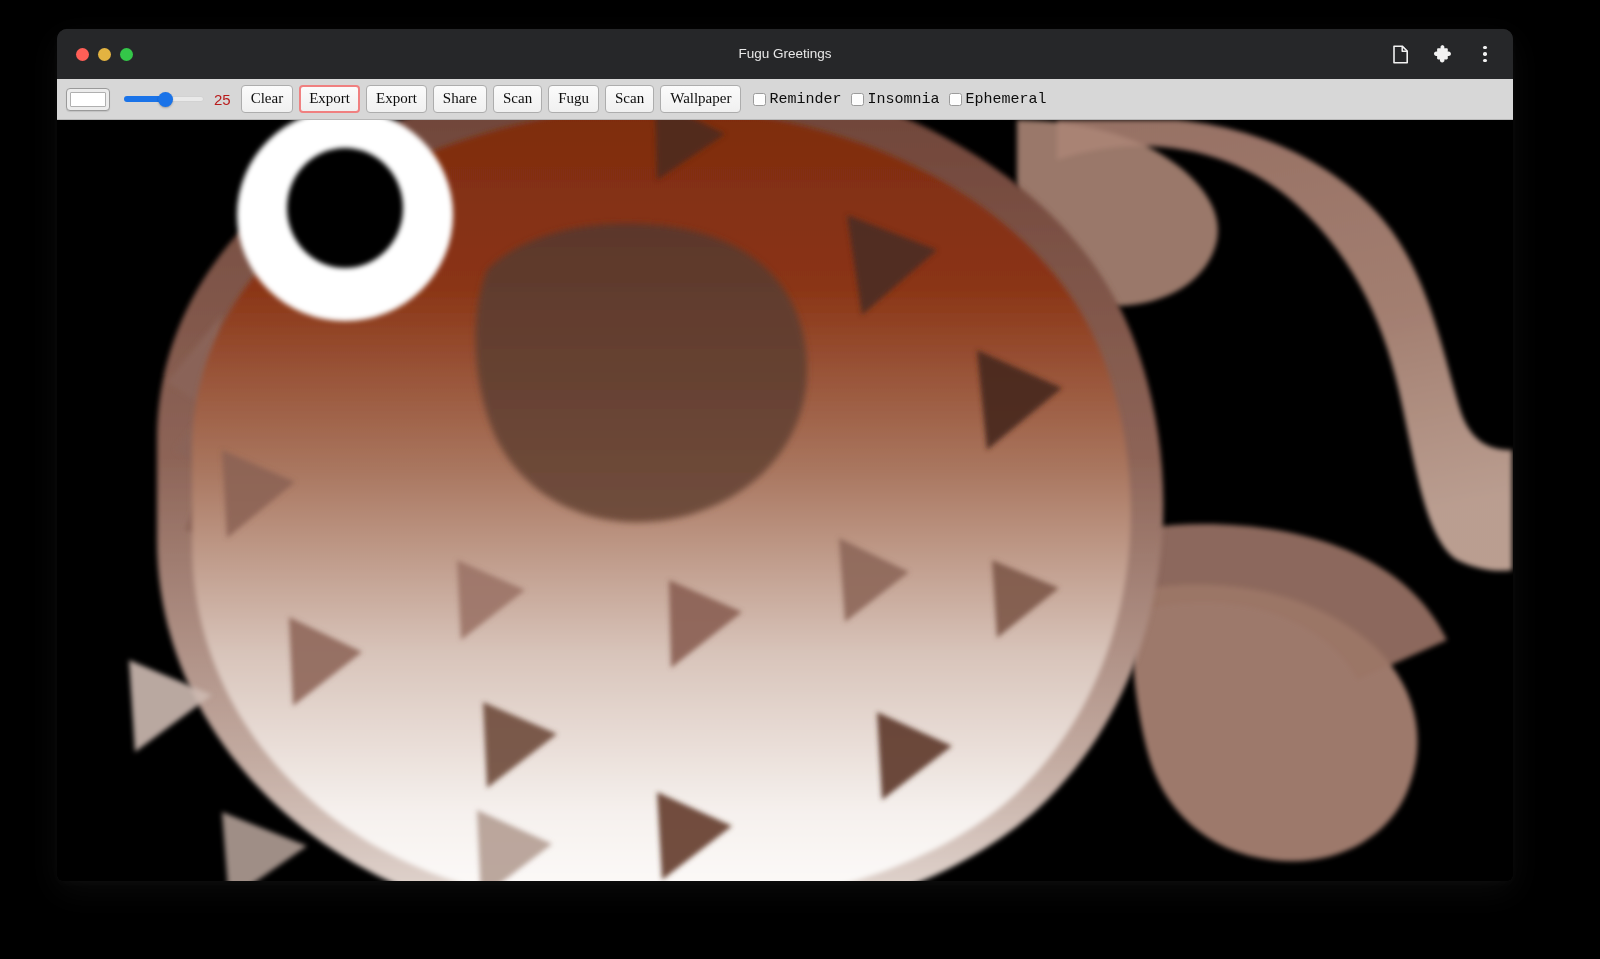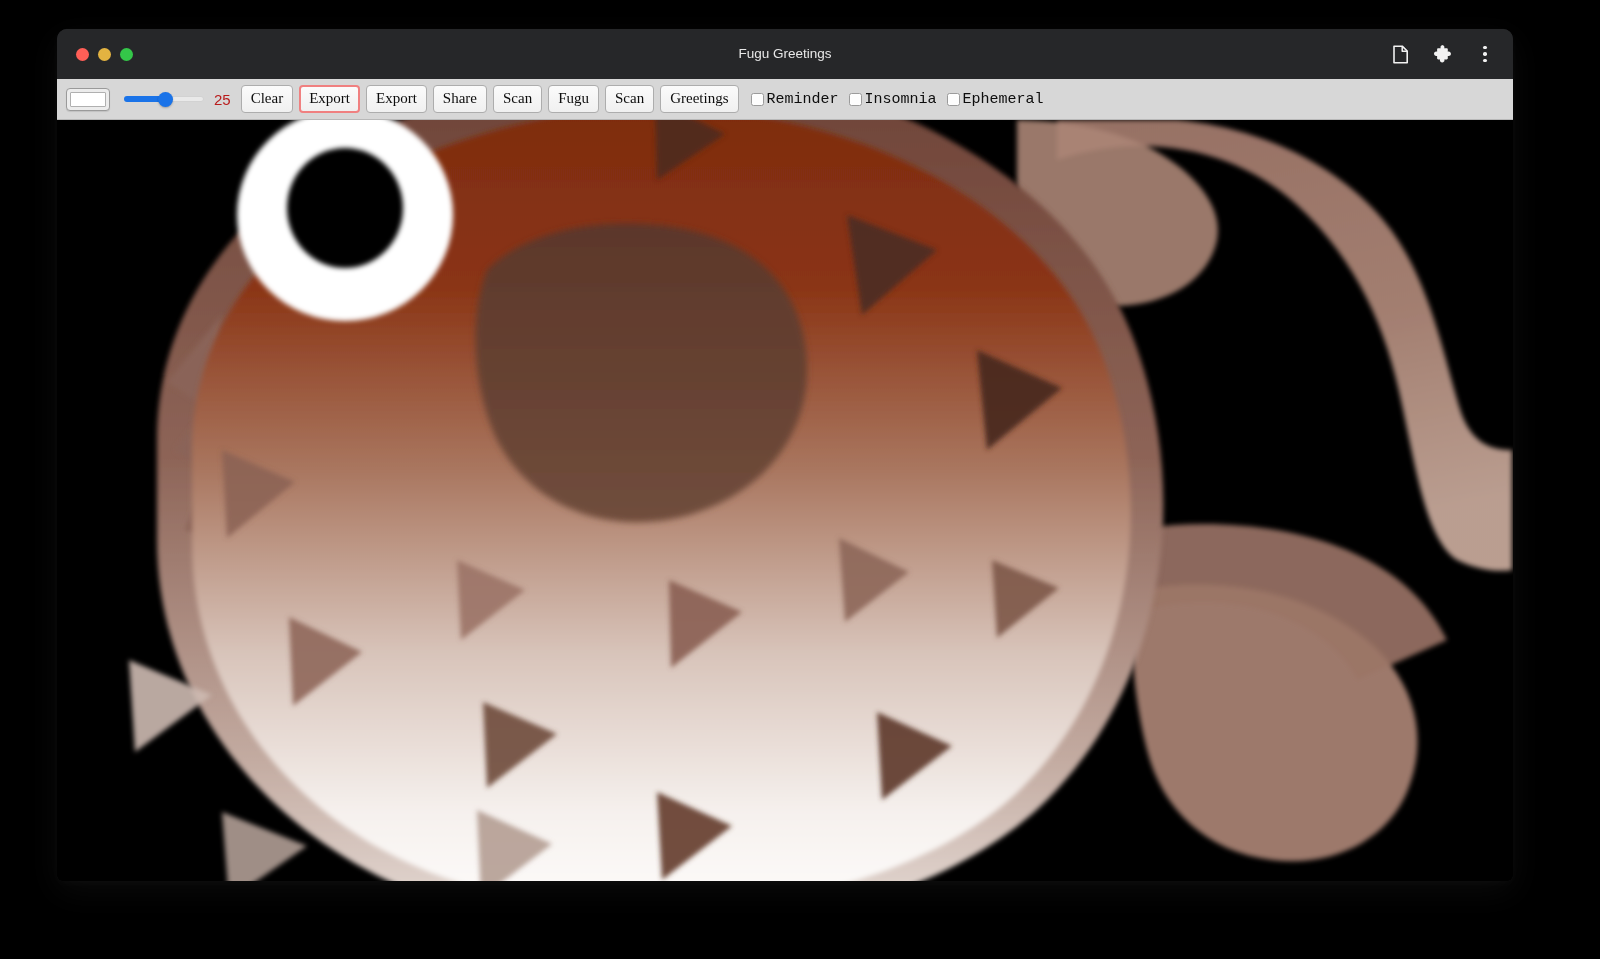--- a/index.html
+++ b/index.html
@@ -293,21 +293,21 @@
 
       <span class="slider-value">25</span>
 
       <button class="tbtn">Clear</button>
       <button class="tbtn focused" style="border-color: rgb(240, 128, 128);">Export</button>
       <button class="tbtn">Export</button>
       <button class="tbtn">Share</button>
       <button class="tbtn">Scan</button>
       <button class="tbtn">Fugu</button>
       <button class="tbtn">Scan</button>
-      <button class="tbtn">Greetings</button>
+      <button class="tbtn">Wallpaper</button>
 
       <span class="checkgroup">
         <label class="checkitem">
           <span class="cbox"></span>
           <span class="clabel">Reminder</span>
         </label>
         <label class="checkitem">
           <span class="cbox"></span>
           <span class="clabel">Insomnia</span>
         </label>

